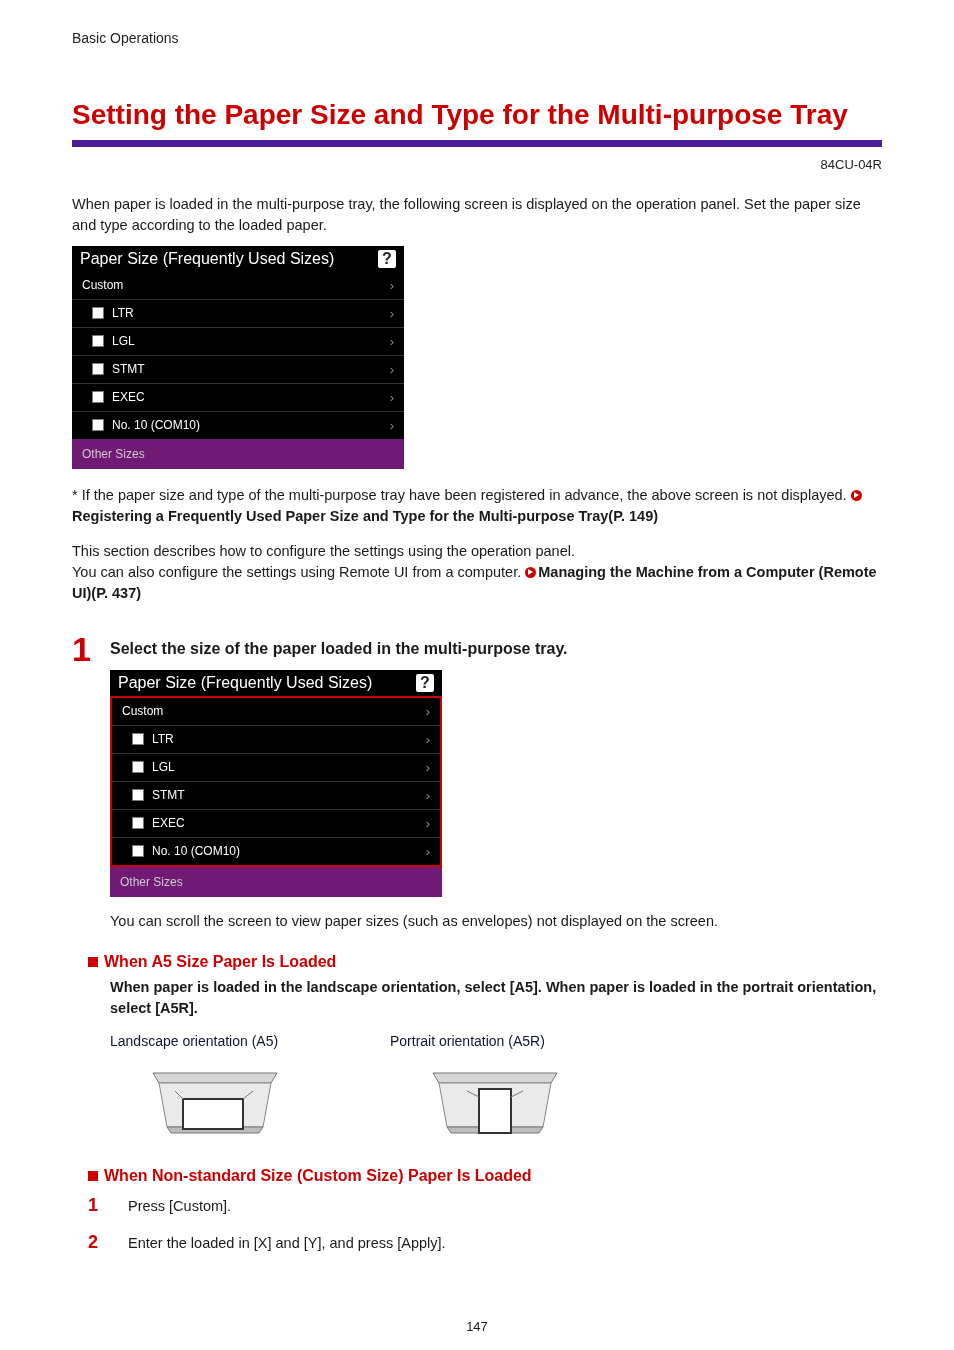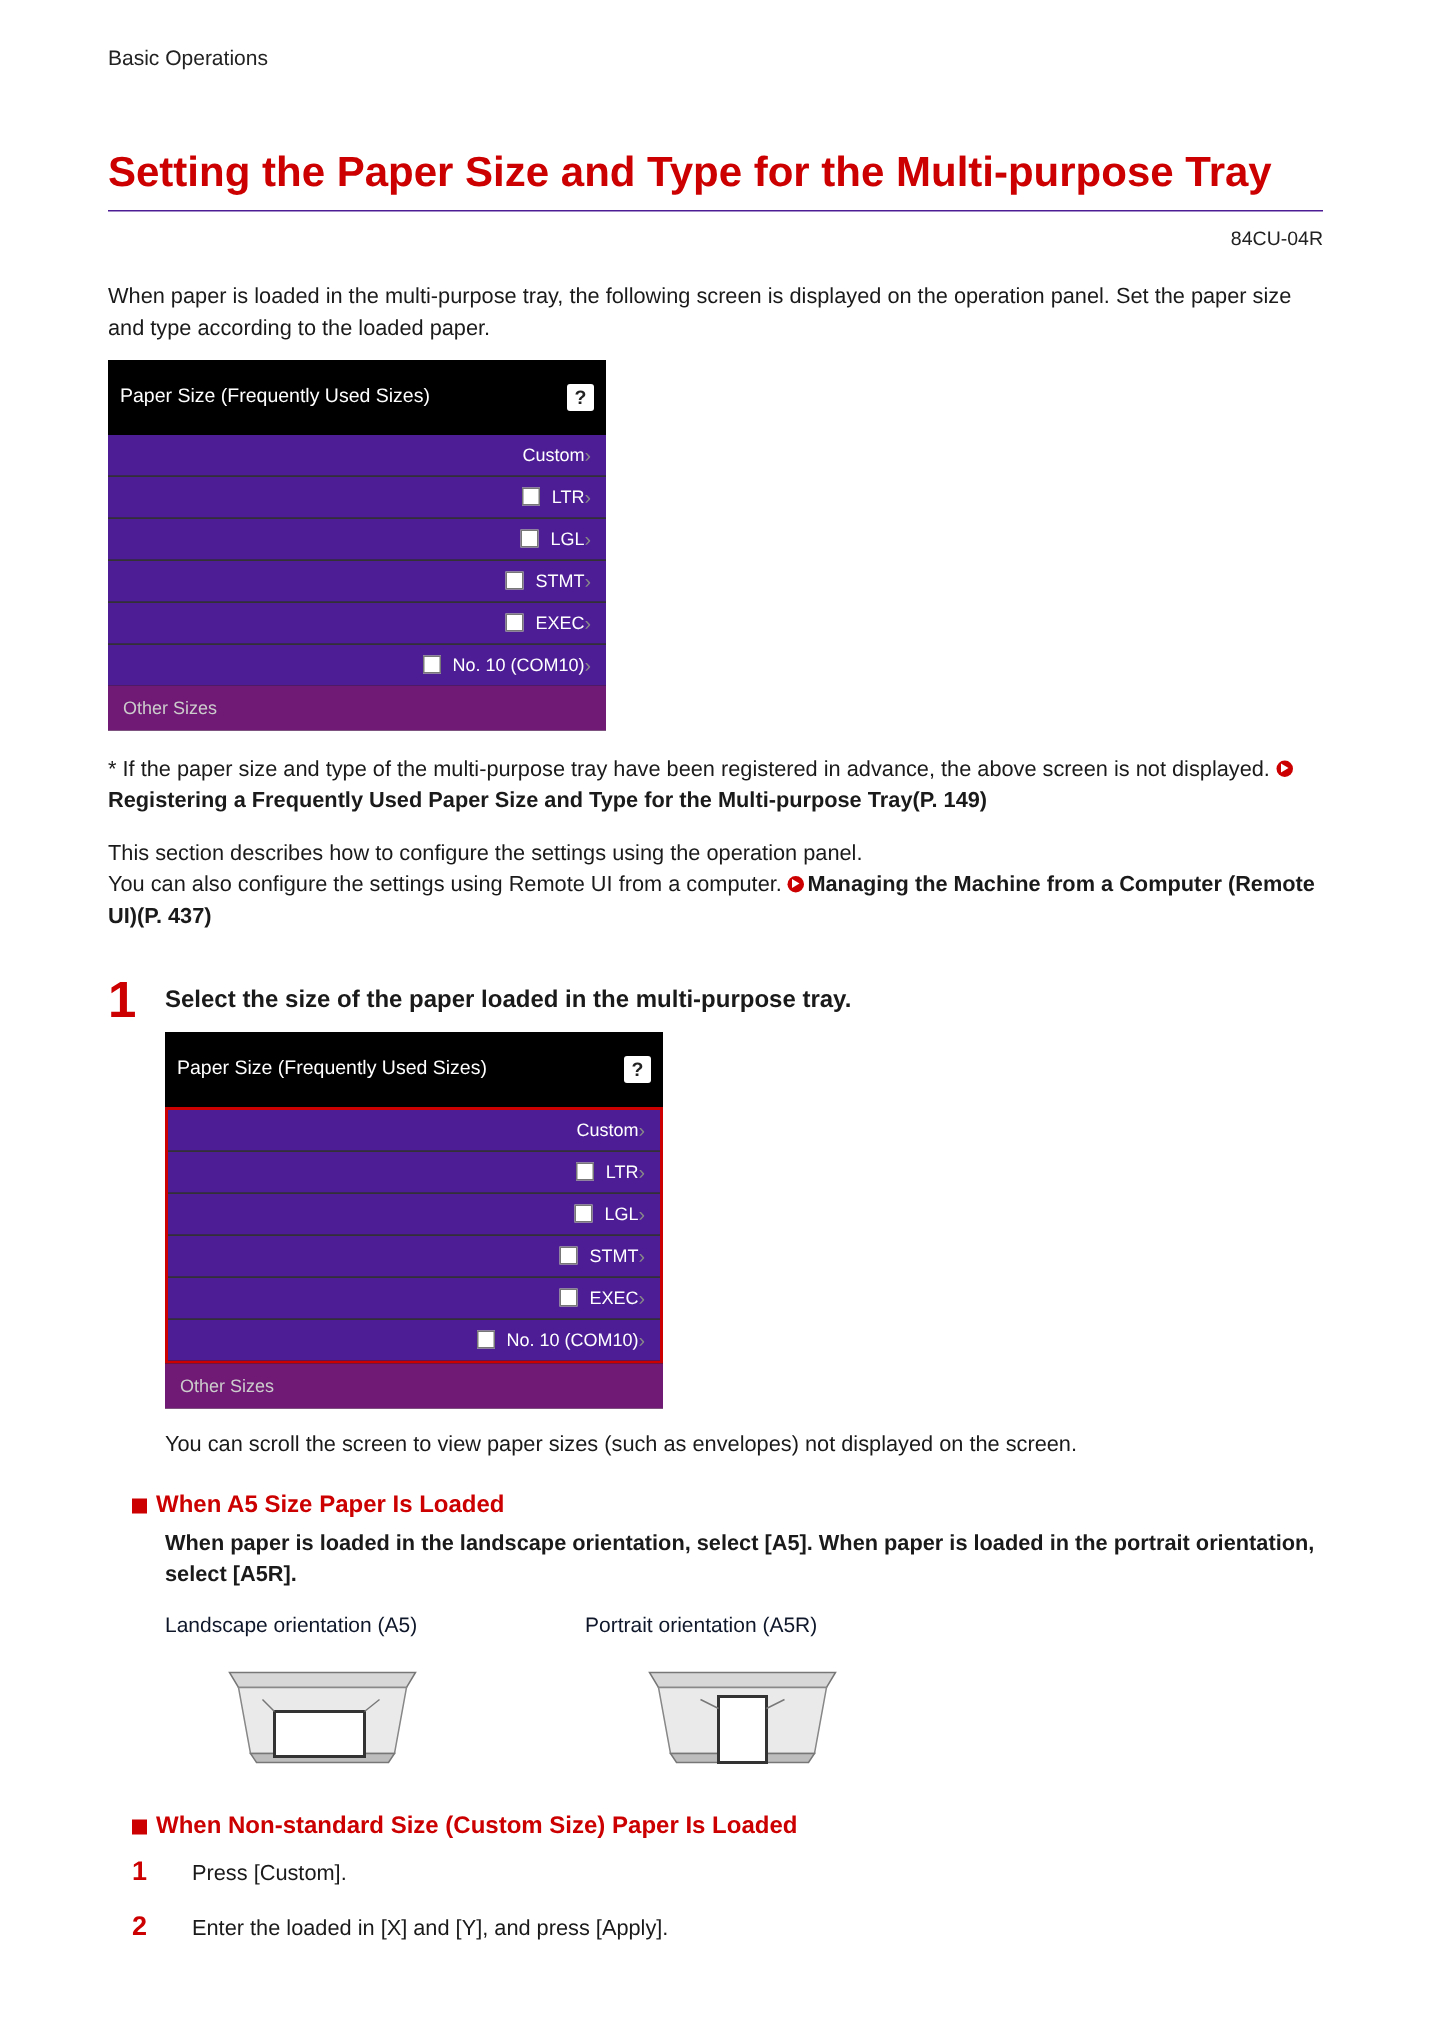--- a/index.html
+++ b/index.html
@@ -17,21 +17,21 @@
     text-align: left;
     font-size: 14px;
     color: #222;
     margin-bottom: 50px;
   }
   h1.title {
     font-size: 28px;
     font-weight: 700;
     color: #cc0000;
     line-height: 1.35;
-    border-bottom: 1px solid #4c1d95;
+    border-bottom: 7px solid #4c1d95;
     padding-bottom: 6px;
     margin-bottom: 10px;
     margin-top: 25px;
   }
   .doc-code {
     text-align: right;
     font-size: 13px;
     color: #222;
     margin-bottom: 22px;
   }
@@ -50,40 +50,40 @@
     margin: 8px 0 16px 0;
   }
   .panel.highlighted {
     width: 332px;
   }
   .panel .panel-header {
     display: flex;
     align-items: flex-start;
     justify-content: space-between;
     background: #000;
-    padding: 16px 8px;
-    font-size: 13px;
+    padding: 4px 8px;
+    font-size: 16px;
   }
   .panel .panel-header .help {
     background: #fff;
     color: #222;
     font-weight: bold;
     width: 18px;
     height: 18px;
     line-height: 18px;
     text-align: center;
     border-radius: 2px;
   }
   .panel .row {
     display: flex;
     align-items: center;
-    justify-content: flex-end;
+    justify-content: space-between;
     padding: 6px 10px;
     border-top: 1px solid #333;
-    background: #4c1d95;
+    background: #000000;
     font-size: 12px;
   }
   .panel .row:first-of-type { border-top: none; }
   .panel .row .left { display: flex; align-items: center; gap: 8px; }
   .panel .row .left.indent { padding-left: 10px; }
   .panel .row .chev { color: #888; font-size: 13px; }
   .panel .row .icon-sq {
     width: 12px; height: 12px;
     background: #fff;
     border: 1px solid #777;

